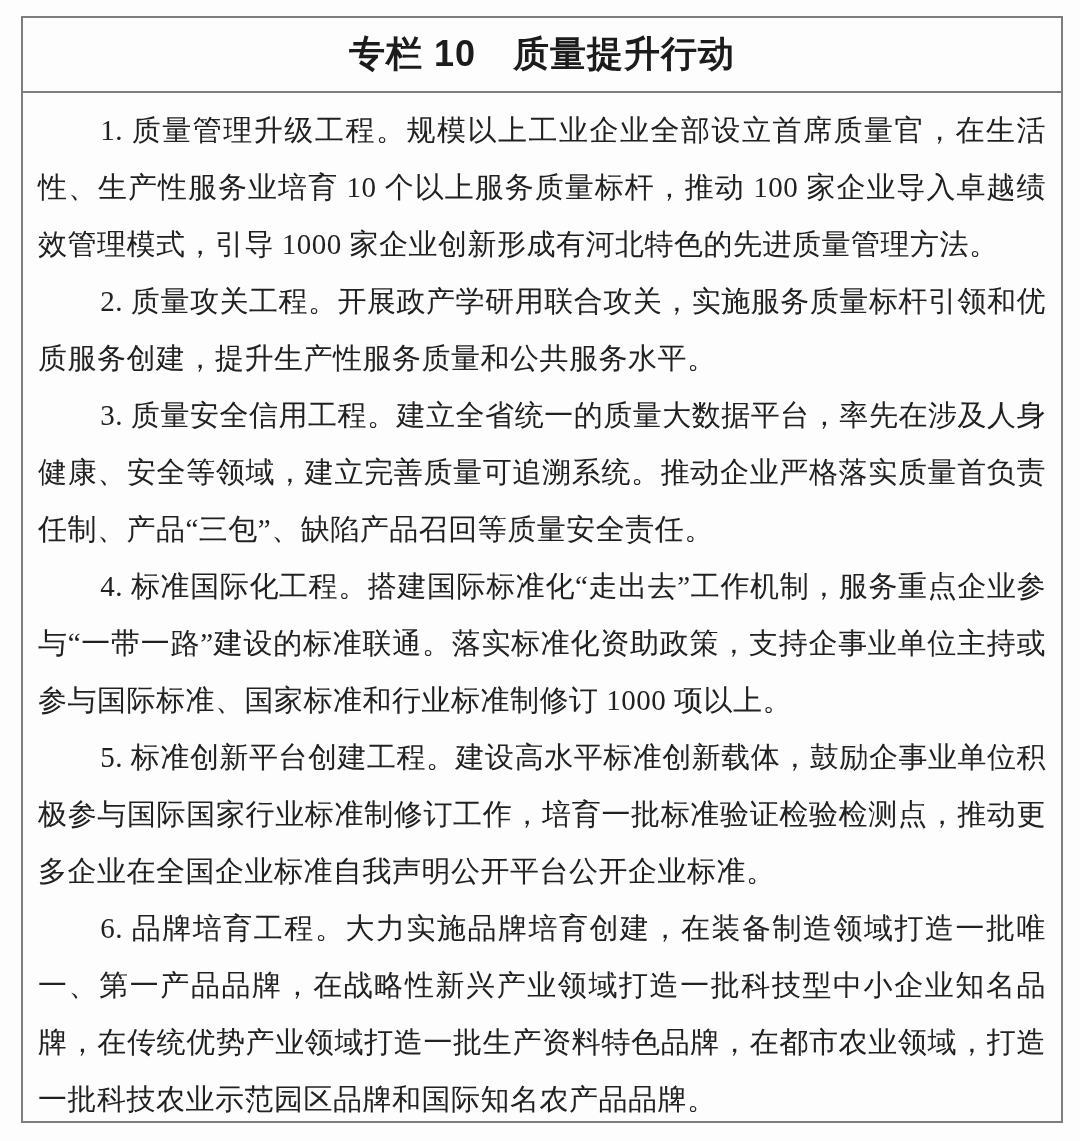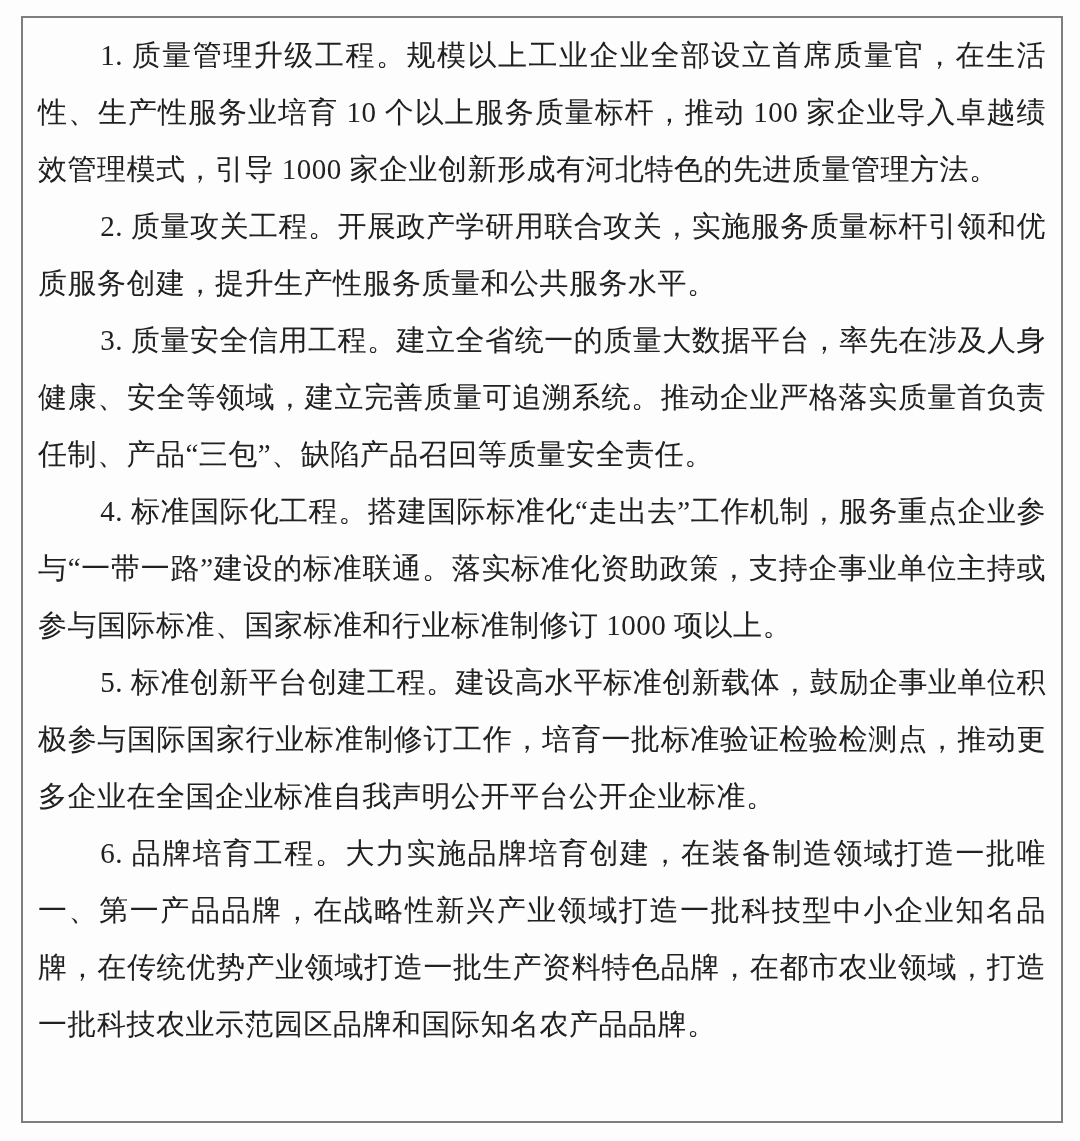--- a/index.html
+++ b/index.html
@@ -54,20 +54,23 @@
     text-justify: inter-ideograph;
     text-indent: 2.15em;
     letter-spacing: 0.5px;
   }
 </style>
 </head>
 <body>
 
 <div class="page">
   <div class="panel">
+    <div class="panel-header">
+      <div class="panel-title">专栏 10　质量提升行动</div>
+    </div>
     <div class="panel-body">
       <p>1. 质量管理升级工程。规模以上工业企业全部设立首席质量官，在生活性、生产性服务业培育 10 个以上服务质量标杆，推动 100 家企业导入卓越绩效管理模式，引导 1000 家企业创新形成有河北特色的先进质量管理方法。</p>
       <p>2. 质量攻关工程。开展政产学研用联合攻关，实施服务质量标杆引领和优质服务创建，提升生产性服务质量和公共服务水平。</p>
       <p>3. 质量安全信用工程。建立全省统一的质量大数据平台，率先在涉及人身健康、安全等领域，建立完善质量可追溯系统。推动企业严格落实质量首负责任制、产品“三包”、缺陷产品召回等质量安全责任。</p>
       <p>4. 标准国际化工程。搭建国际标准化“走出去”工作机制，服务重点企业参与“一带一路”建设的标准联通。落实标准化资助政策，支持企事业单位主持或参与国际标准、国家标准和行业标准制修订 1000 项以上。</p>
       <p>5. 标准创新平台创建工程。建设高水平标准创新载体，鼓励企事业单位积极参与国际国家行业标准制修订工作，培育一批标准验证检验检测点，推动更多企业在全国企业标准自我声明公开平台公开企业标准。</p>
       <p>6. 品牌培育工程。大力实施品牌培育创建，在装备制造领域打造一批唯一、第一产品品牌，在战略性新兴产业领域打造一批科技型中小企业知名品牌，在传统优势产业领域打造一批生产资料特色品牌，在都市农业领域，打造一批科技农业示范园区品牌和国际知名农产品品牌。</p>
     </div>
   </div>
 </div>

